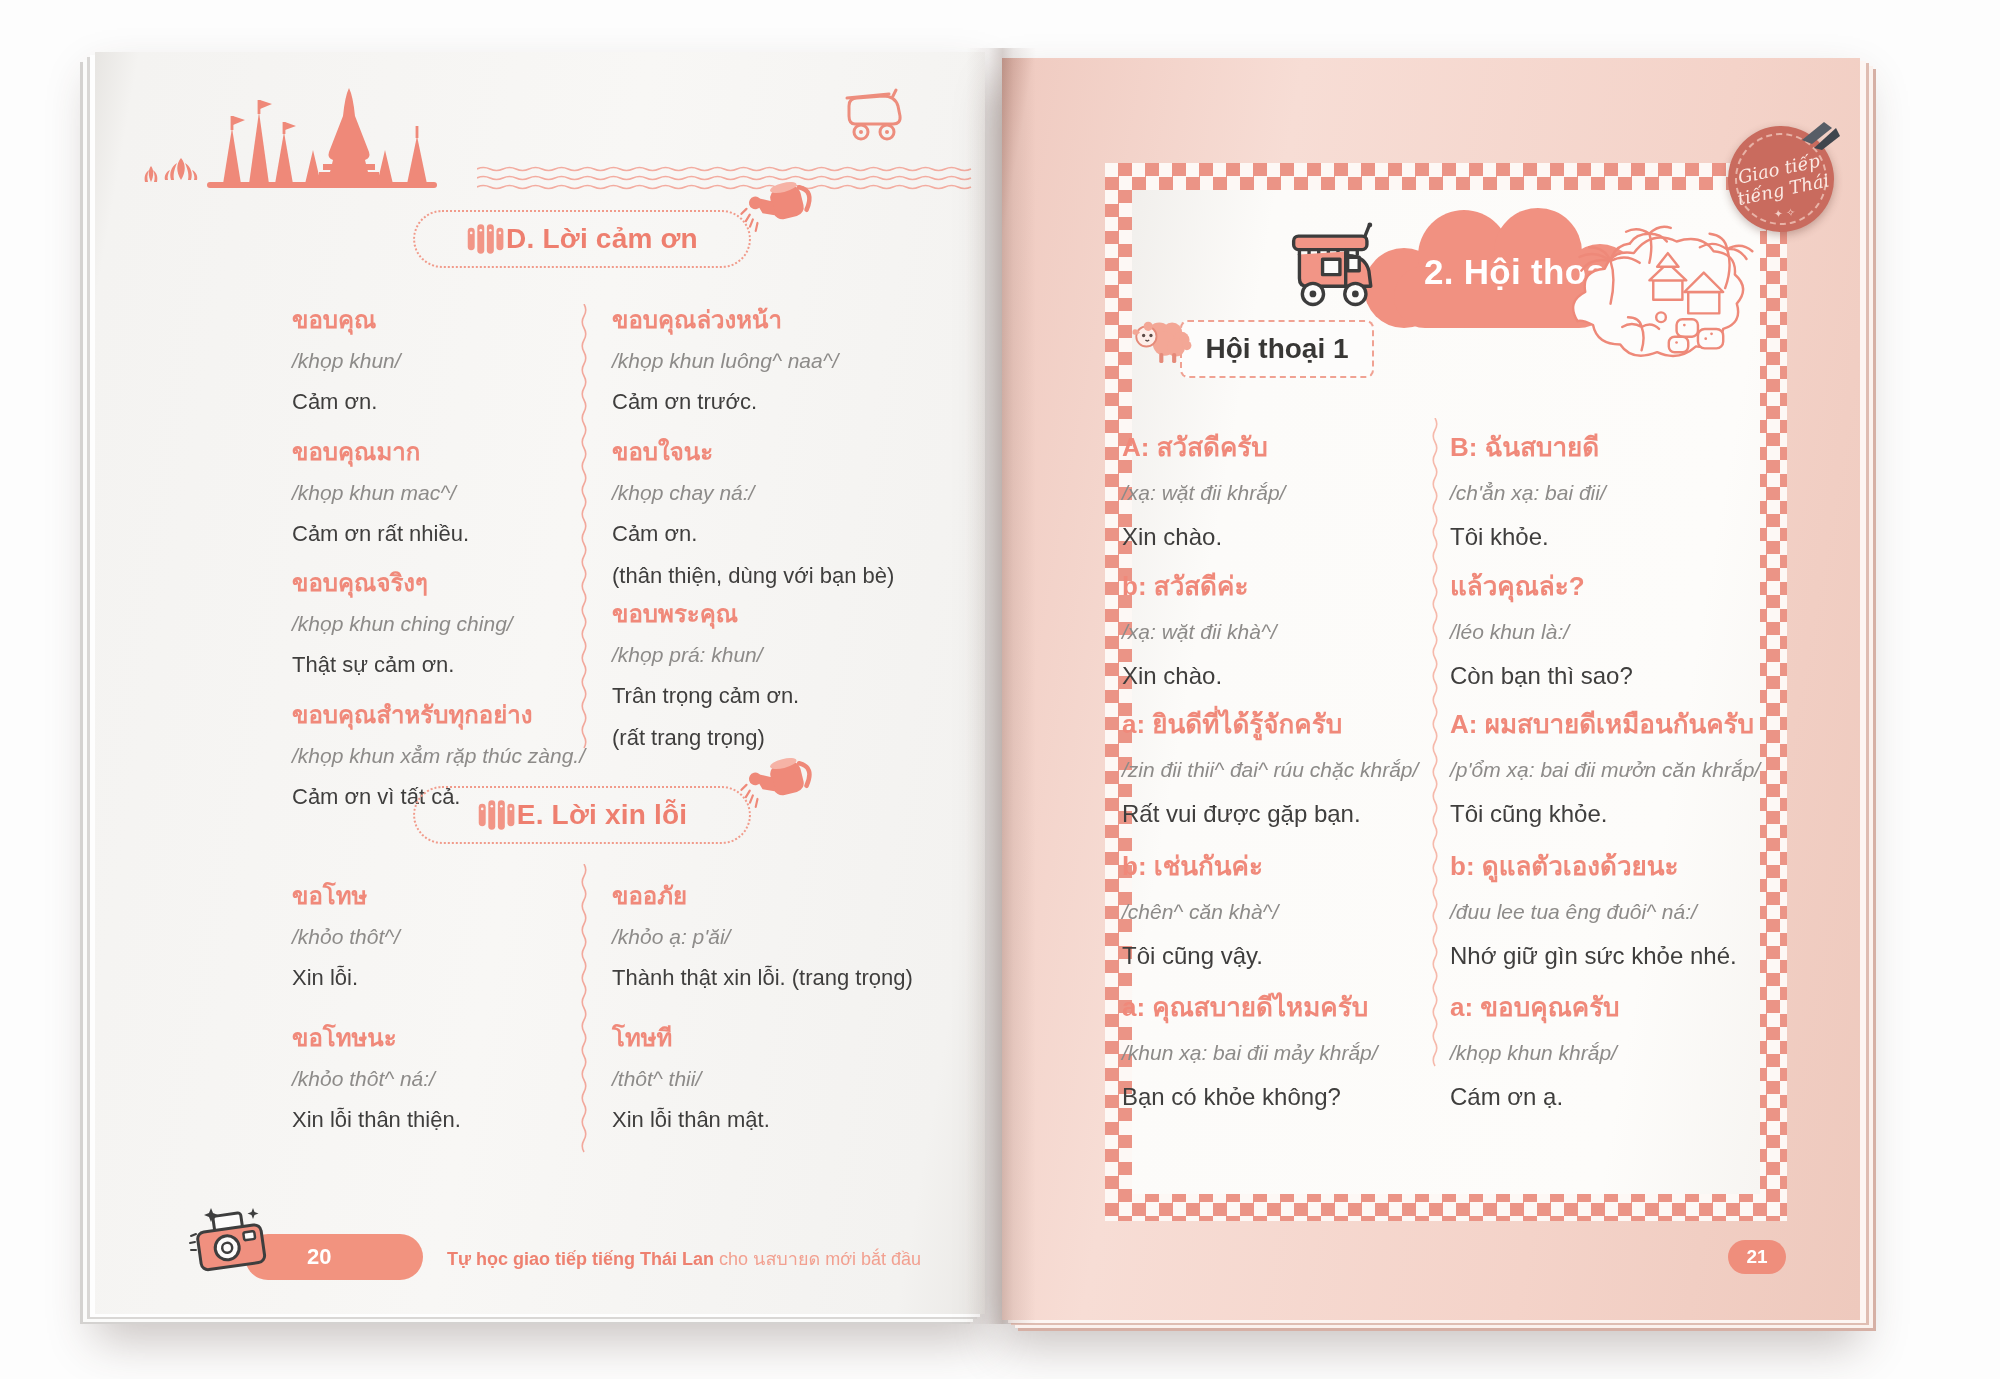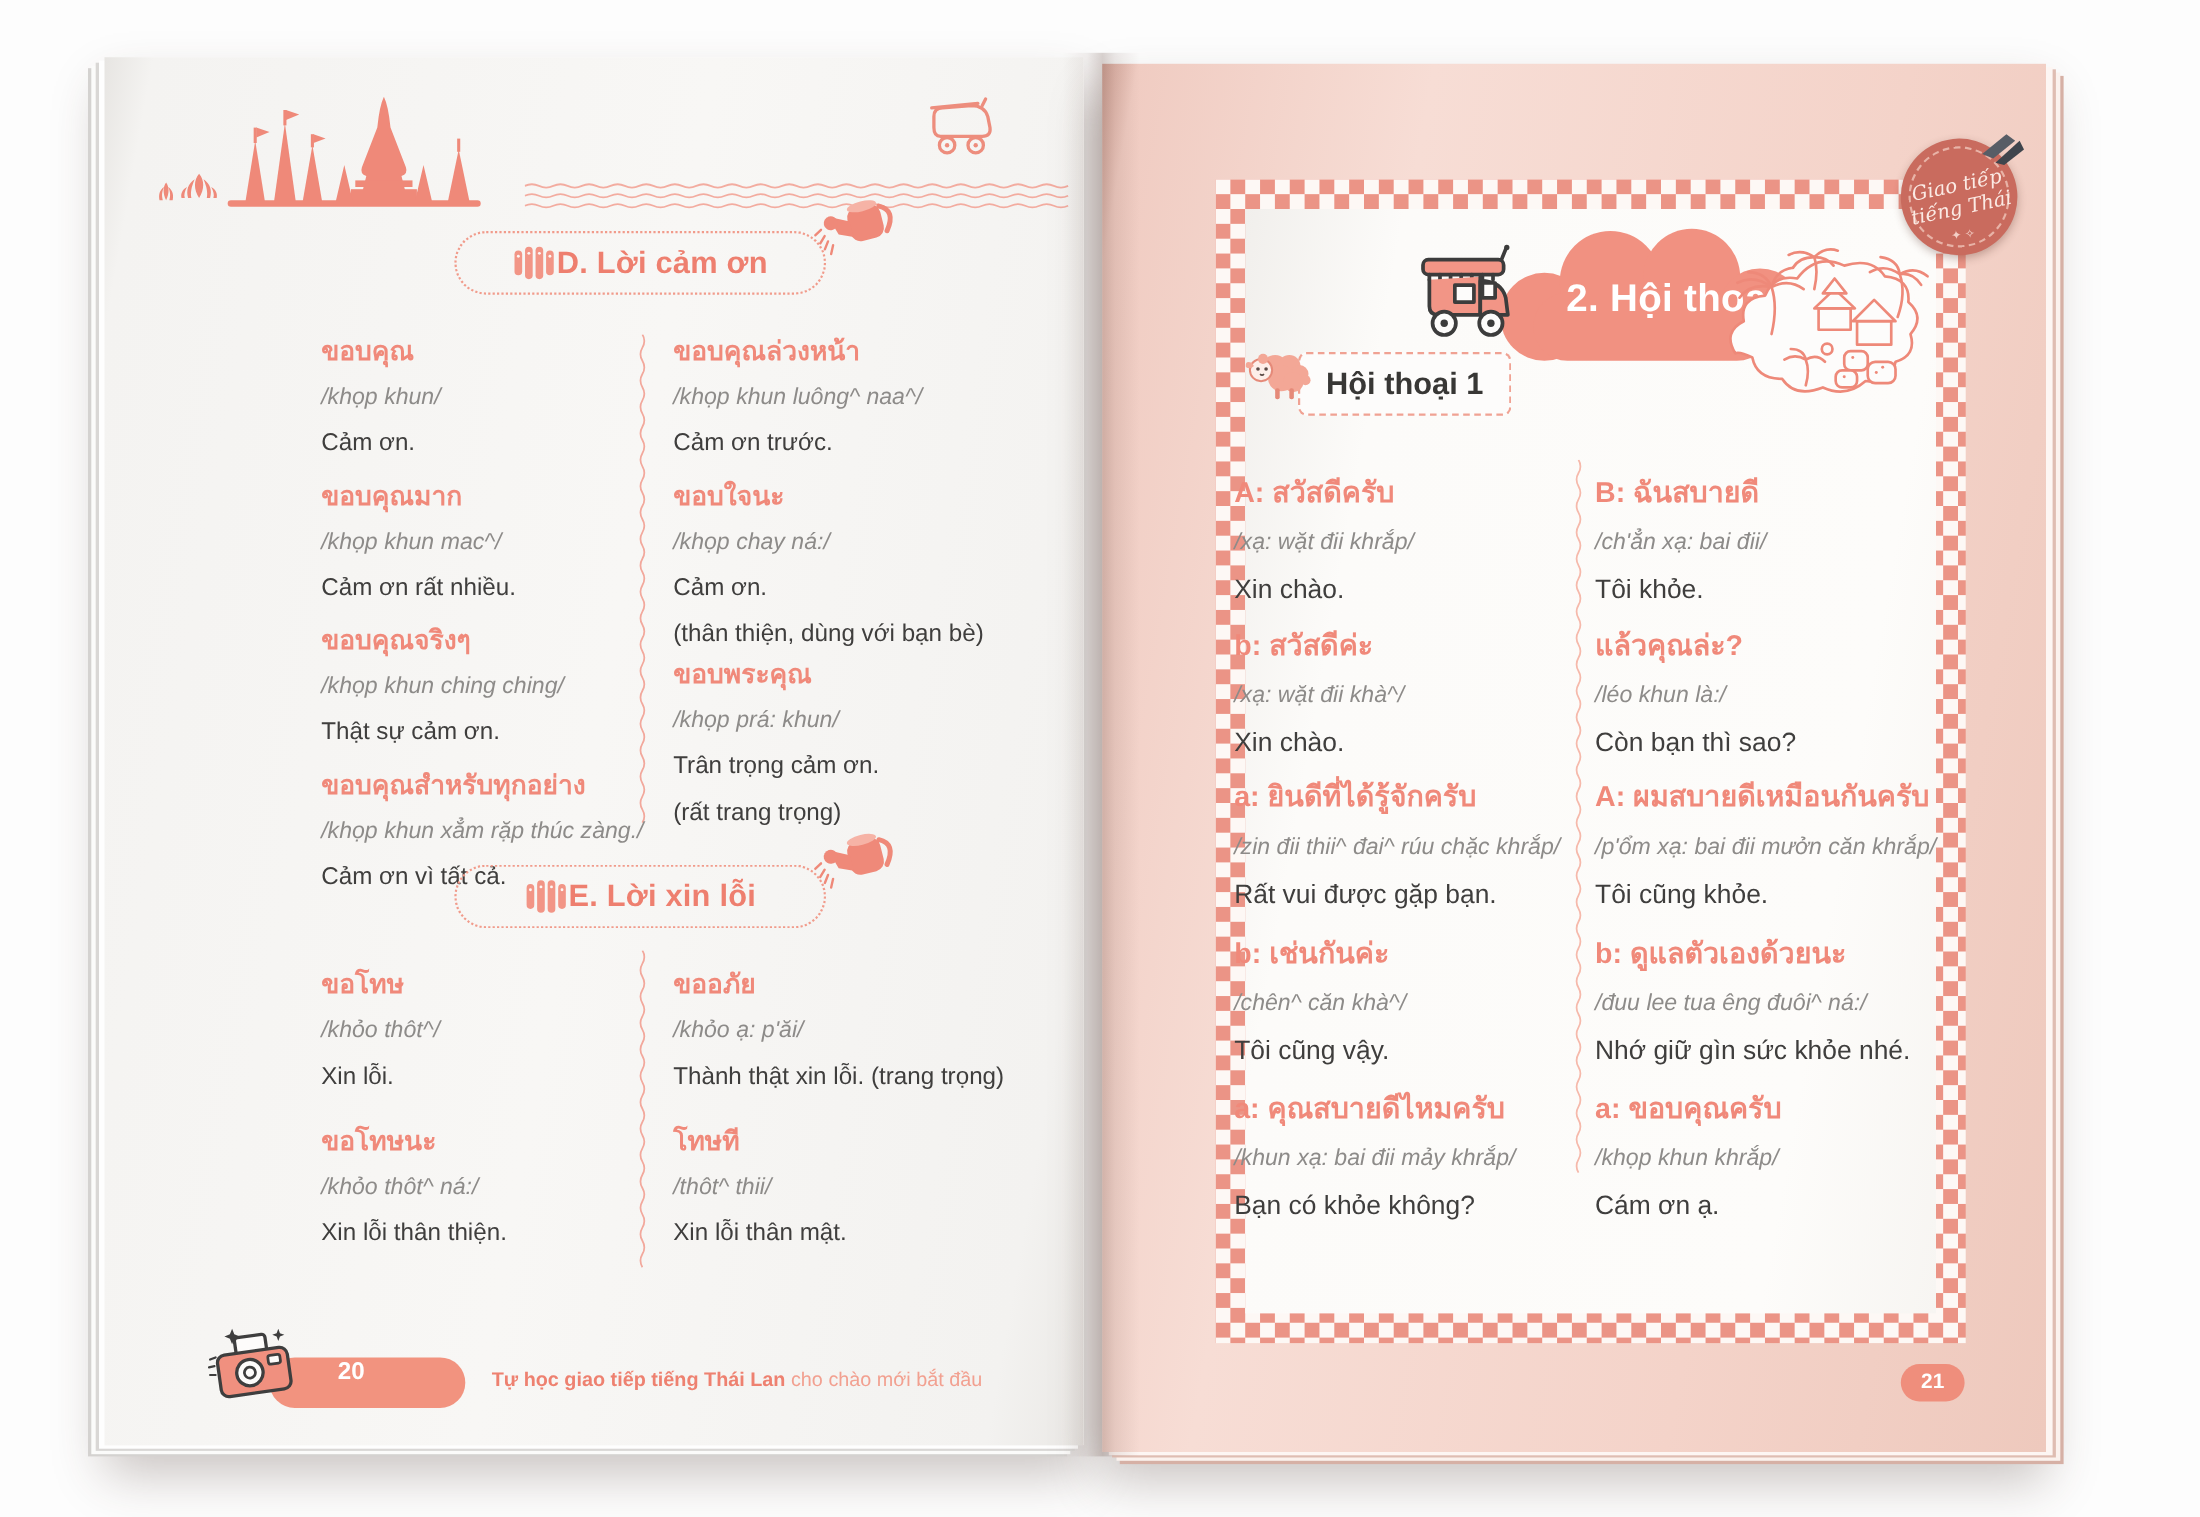--- a/index.html
+++ b/index.html
@@ -29,21 +29,21 @@
   .sec-box .sec-title{font-size:28px;font-weight:700;color:#ee7f6f;letter-spacing:.2px;}
   .can{position:absolute;transform:rotate(-14deg);}
 
   .entry{position:absolute;white-space:nowrap;}
   .entry .thai{font-size:24px;font-weight:600;color:#f0897a;line-height:43px;}
   .entry .phon{font-size:21px;font-style:italic;color:#8d8b89;line-height:40px;}
   .entry .viet{font-size:22px;color:#3f3e3d;font-weight:500;line-height:42px;}
 
   .footer{position:absolute;left:0;top:1150px;width:100%;height:90px;}
   .pg-pill{position:absolute;left:150px;top:32px;width:178px;height:46px;border-radius:26px;
-    background:#f2937f;display:flex;align-items:flex-start;}
+    background:#f2937f;display:flex;align-items:center;}
   .pg-pill .num{padding-left:62px;font-size:22px;font-weight:700;color:#fff;}
   .camera{position:absolute;left:92px;top:4px;}
   .book-title{position:absolute;left:352px;top:42px;font-size:18px;color:#f2a090;white-space:nowrap;}
   .book-title b{color:#ee8170;font-weight:700;}
 
   
   .checker{position:absolute;left:103px;top:105px;width:682px;height:1058px;box-sizing:border-box;
     padding:27px;
     background:conic-gradient(#eb9486 25%,#fdf8f5 0 50%,#eb9486 0 75%,#fdf8f5 0) 0 0/27px 27px;}
   .checker-inner{width:100%;height:100%;
@@ -277,21 +277,21 @@
           </g>
           <path d="M24 2 l2 5 5 2 -5 2 -2 5 -2 -5 -5 -2 5 -2z" fill="#3e3e3e"></path>
           <path d="M66 2 l1.5 4 4 1.5 -4 1.5 -1.5 4 -1.5 -4 -4 -1.5 4 -1.5z" fill="#3e3e3e"></path>
           <g stroke="#3e3e3e" stroke-width="2" stroke-linecap="round">
               <line x1="4" y1="30" x2="9" y2="28"></line>
               <line x1="3" y1="37" x2="8" y2="36"></line>
               <line x1="4" y1="44" x2="9" y2="44"></line>
             </g>
         </svg>
       </div>
-      <div class="book-title"><b>Tự học giao tiếp tiếng Thái Lan</b><span> cho chào mới bắt đầu</span></div>
+      <div class="book-title"><b>Tự học giao tiếp tiếng Thái Lan</b><span> cho นสบายด mới bắt đầu</span></div>
     </div>
   </div>
 
   <div class="page page-right">
 
     <div class="checker">
       <div class="checker-inner"></div>
     </div>
 
     <div class="island">

